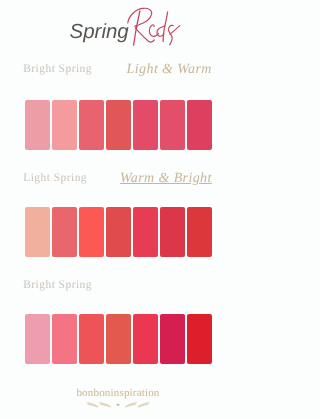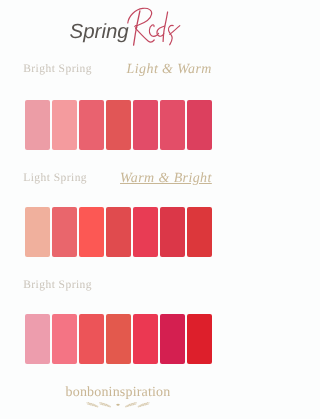--- a/index.html
+++ b/index.html
@@ -34,21 +34,21 @@
     font-family:"Liberation Serif",serif;font-style:italic;font-weight:400;
     font-size:14px;line-height:12px;color:#c8b796;letter-spacing:0.4px;
     white-space:nowrap;}
 
   .swatches{position:absolute;left:24.5px;top:40px;width:187px;height:50px;
     display:flex;gap:2px;}
   .sw{flex:1 1 0;height:50px;border-radius:2px;}
 
   
   .footer{position:absolute;left:0;top:387px;width:236px;text-align:center;}
-  .brand{display:block;font-family:"Liberation Serif",serif;font-size:14px;
+  .brand{display:block;font-family:"Liberation Serif",serif;font-size:11px;
     line-height:12px;color:#c9b694;letter-spacing:0.18px;}
   .flourish{display:block;margin:2px auto 0;}
 </style>
 </head>
 <body style="background: rgb(252, 253, 253);">
 
 <div class="page" style="background: rgb(252, 253, 253);">
 
   <div class="title">
     <span class="title-word" style="color: rgb(88, 84, 80);">Spring</span>

